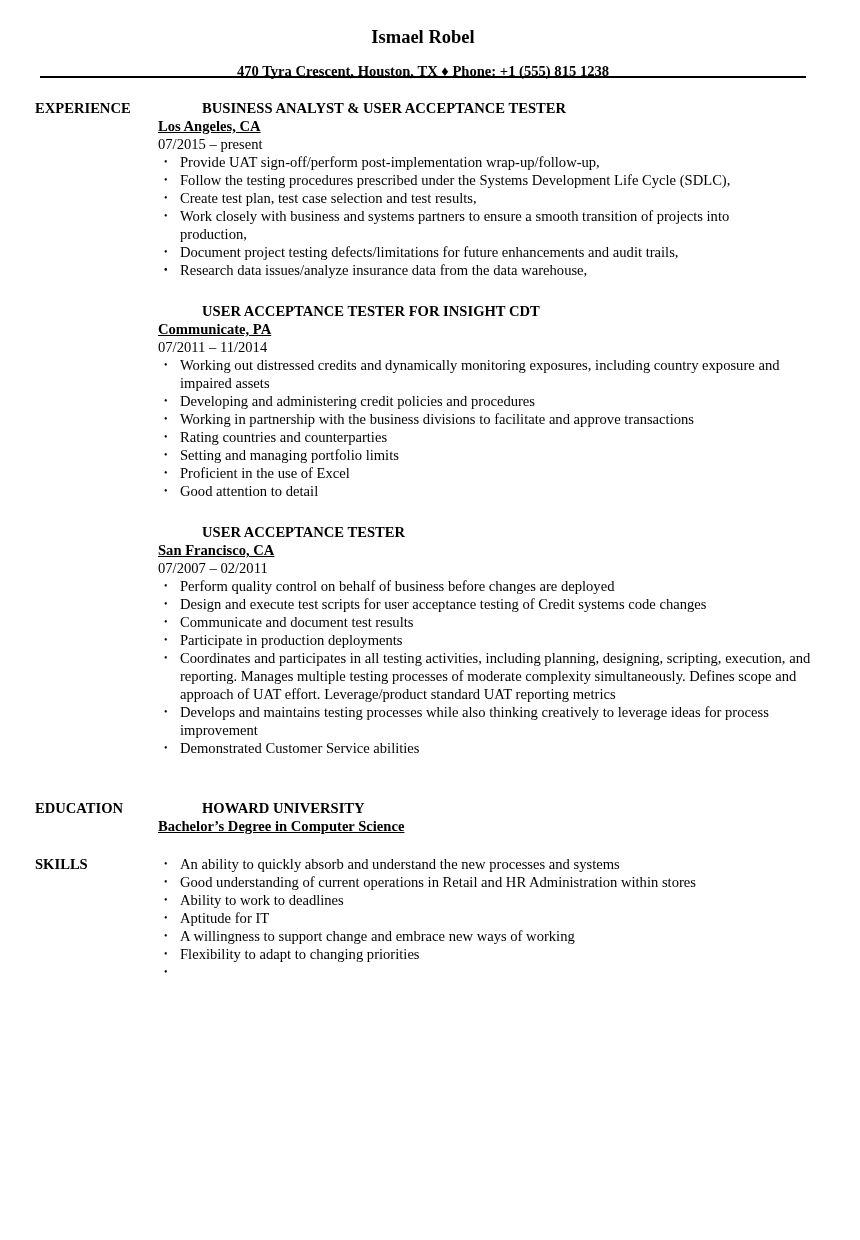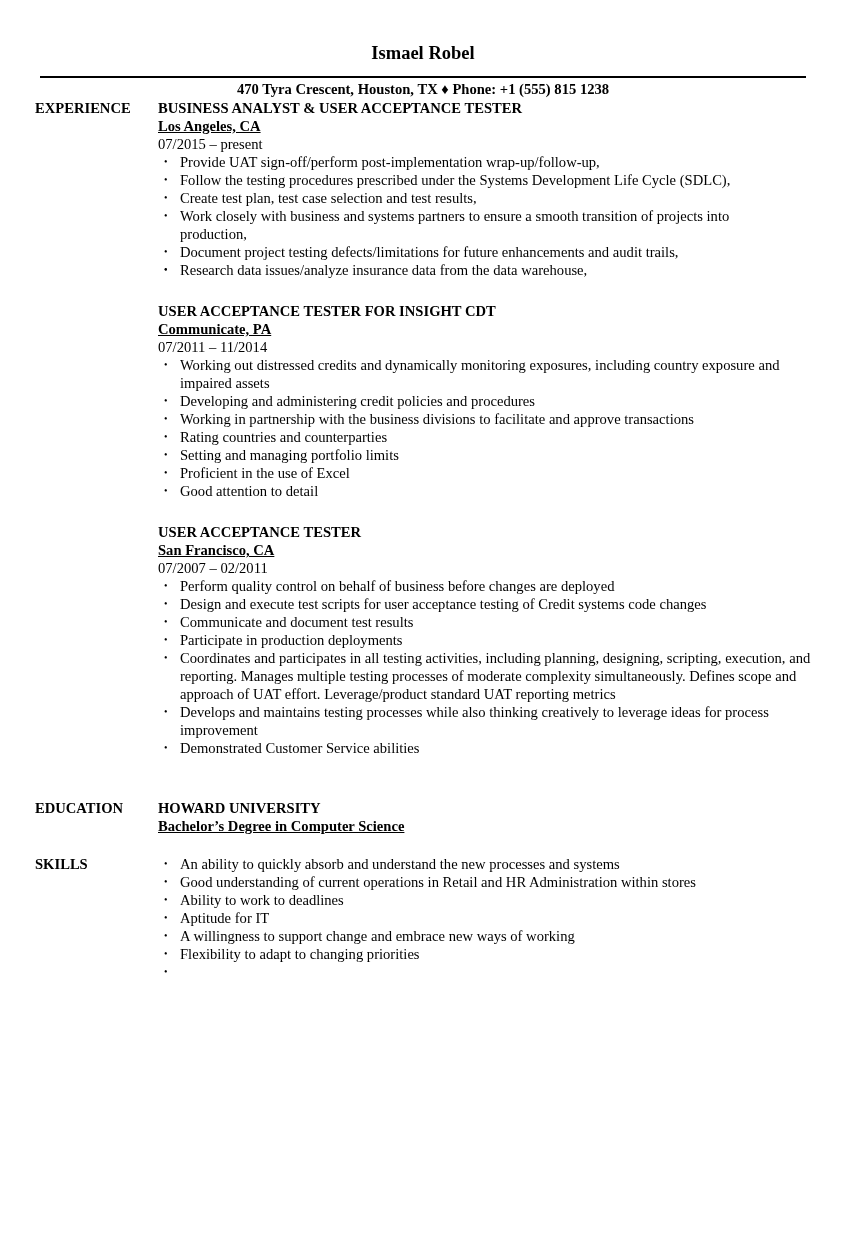--- a/index.html
+++ b/index.html
@@ -20,26 +20,26 @@
       position: absolute;
       top: 26px;
       left: 40px;
       width: 766px;
       text-align: center;
     }
     .name {
       font-size: 18.5px;
       font-weight: bold;
       line-height: 22px;
-      margin: 16px;
+      margin: 0;
     }
     .contact {
       font-size: 14.6px;
       font-weight: bold;
-      margin-top: 0;
+      margin-top: 14px;
       line-height: 18px;
     }
     .rule {
       position: absolute;
       top: 76px;
       left: 40px;
       width: 766px;
       height: 2px;
       background: #000000;
     }
@@ -61,20 +61,21 @@
       left: 158px;
       top: 0;
       width: 660px;
     }
     .job {
       margin-bottom: 23px;
     }
     .job-title, .school {
       font-weight: bold;
       line-height: 18px;
+      margin-left: 44px;
     }
     .job-location, .degree {
       font-weight: bold;
       line-height: 19px;
       text-decoration: underline;
     }
     .job-dates {
       line-height: 17px;
     }
     ul.bullets {

